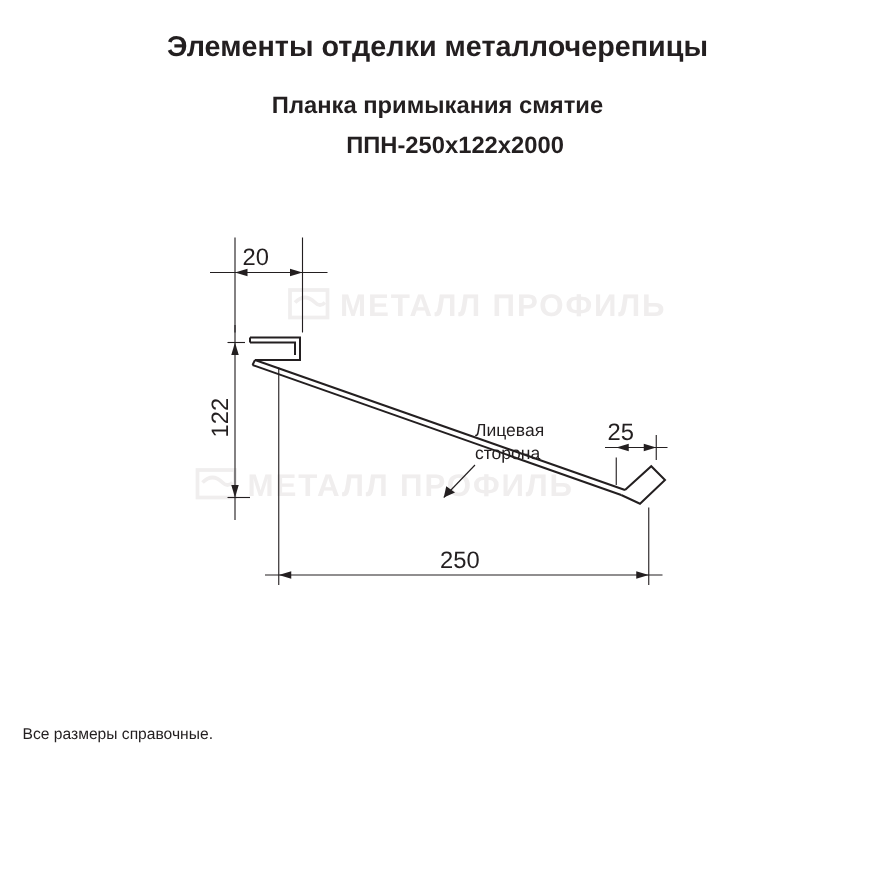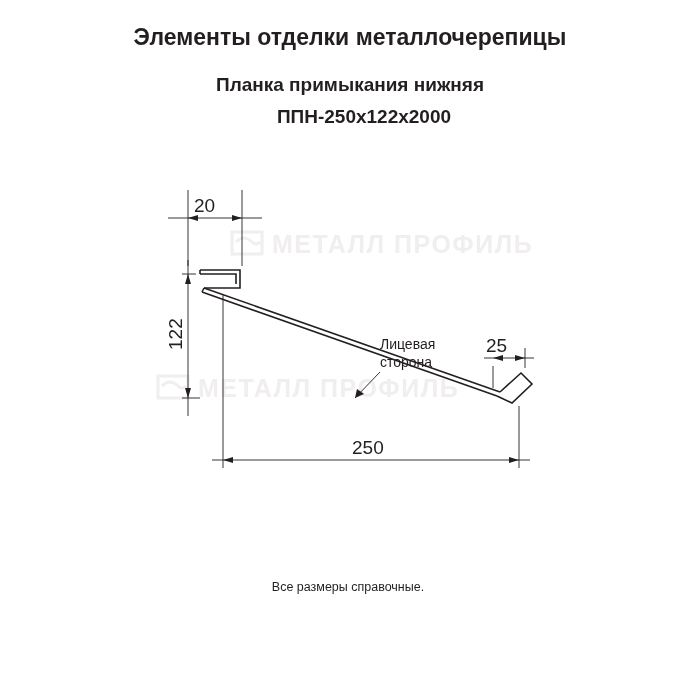--- a/index.html
+++ b/index.html
@@ -58,21 +58,20 @@
     position: absolute;
     left: 18px;
     bottom: 12px;
     width: 660px;
     font-size: 12.5px;
     line-height: 18px;
     color: #231f20;
   }
   .footer div {
     white-space: nowrap;
-    text-align: center;
   }
   svg { display: block; }
   .wm-text {
     font-family: "Liberation Sans", sans-serif;
     font-weight: bold;
     font-size: 25px;
     fill: #f0eeee;
     letter-spacing: 1.5px;
   }
   .dim-text {
@@ -86,21 +85,21 @@
     fill: #231f20;
   }
 </style>
 </head>
 <body>
 
 <div class="page">
 
   <div class="title-block">
     <div class="title-main">Элементы отделки металлочерепицы</div>
-    <div class="title-sub">Планка примыкания нижняя</div>
+    <div class="title-sub">Планка примыкания смятие</div>
     <div class="title-code">ППН-250х122х2000</div>
   </div>
 
   <div class="drawing">
     <svg width="700" height="380" viewBox="0 0 700 380" xmlns="http://www.w3.org/2000/svg">
 
       <g opacity="1">
         <g>
           <rect x="232" y="62" width="30" height="22" fill="none" stroke="#f0eeee" stroke-width="3"></rect>
           <path d="M236 72 q8 -8 16 0 q4 4 8 0" fill="none" stroke="#f0eeee" stroke-width="3"></path>

